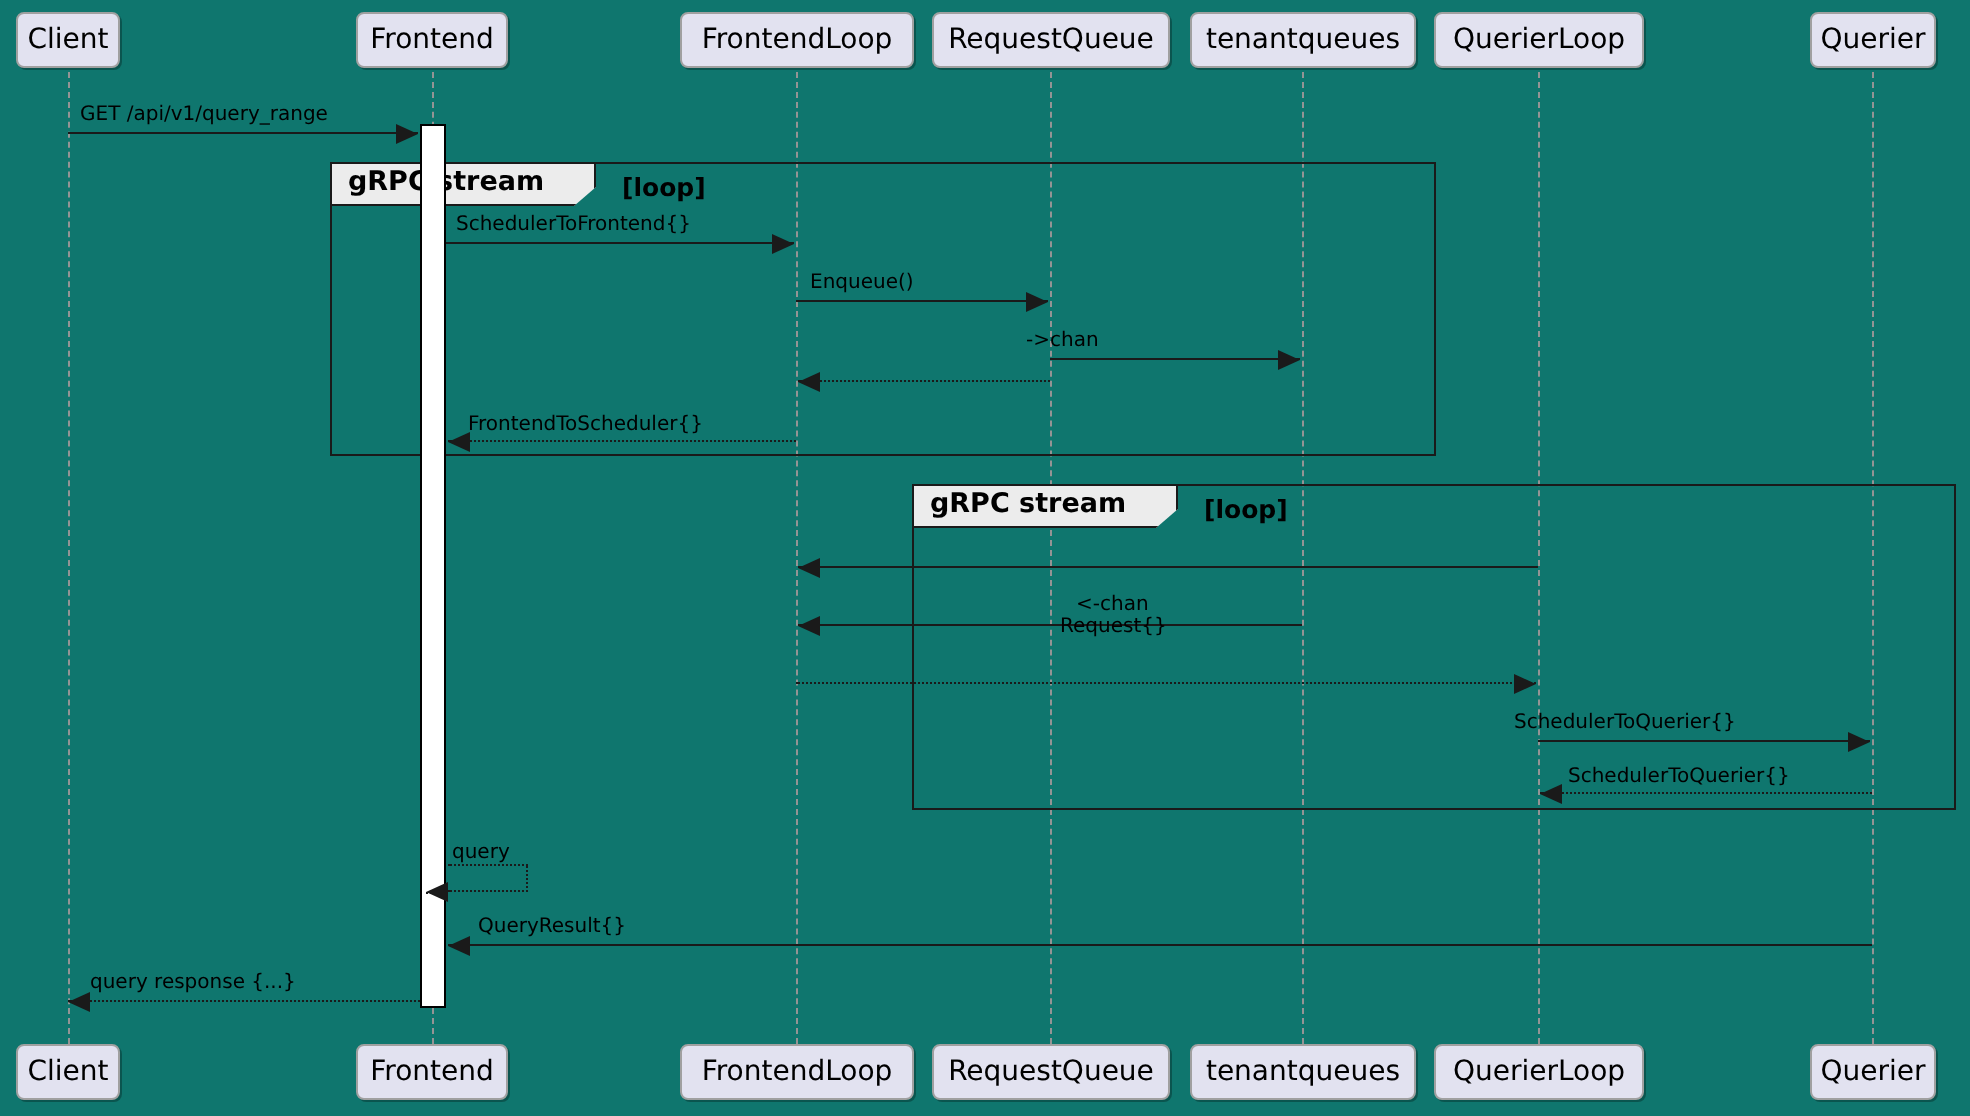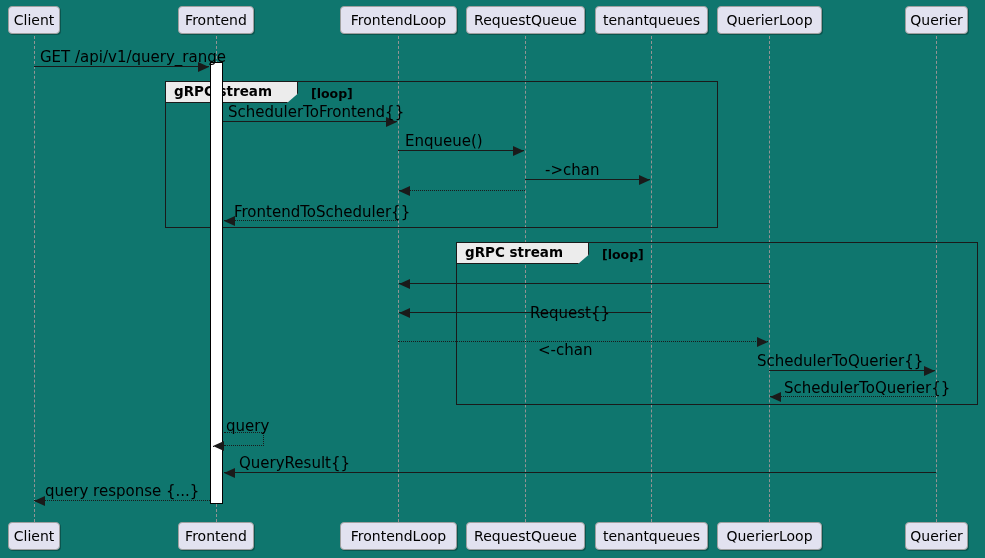--- a/index.html
+++ b/index.html
@@ -86,21 +86,21 @@
     border-bottom:5px solid transparent;
     border-left:11px solid #1a1a1a;
   }
   .arrowhead.left{
     border-top:5px solid transparent;
     border-bottom:5px solid transparent;
     border-right:11px solid #1a1a1a;
   }
   .msg-label{
     position:absolute;
-    font-size:15px;
+    font-size:10px;
     line-height:15px;
     color:#000000;
     white-space:nowrap;
   }
 
   
   .selfmsg{
     position:absolute;
     box-sizing:border-box;
     border-top:1.3px dotted #1a1a1a;
@@ -145,31 +145,31 @@
     <div class="arrowhead right" style="top: 61.5px; left: 198px;"></div>
     <div class="msg-label" style="left: 40px; top: 50px;">GET /api/v1/query_range</div>
     <div class="msg-line" style="left: 223px; top: 121px; width: 174px;"></div>
     <div class="arrowhead right" style="top: 116.5px; left: 386px;"></div>
     <div class="msg-label" style="left: 228px; top: 105px;">SchedulerToFrontend{}</div>
     <div class="msg-line" style="left: 398px; top: 150px; width: 126px;"></div>
     <div class="arrowhead right" style="top: 145.5px; left: 513px;"></div>
     <div class="msg-label" style="left: 405px; top: 134px;">Enqueue()</div>
     <div class="msg-line" style="left: 525px; top: 179px; width: 125px;"></div>
     <div class="arrowhead right" style="top: 174.5px; left: 639px;"></div>
-    <div class="msg-label" style="left: 545px; top: 163px;">-&gt;chan</div>
+    <div class="msg-label" style="left: 513px; top: 163px;">-&gt;chan</div>
     <div class="msg-line dotted" style="left: 399px; top: 190px; width: 126px;"></div>
     <div class="arrowhead left" style="top: 185.5px; left: 399px;"></div>
     <div class="msg-line dotted" style="left: 224px; top: 220px; width: 174px;"></div>
     <div class="arrowhead left" style="top: 215.5px; left: 224px;"></div>
     <div class="msg-label" style="left: 234px; top: 205px;">FrontendToScheduler{}</div>
     <div class="msg-line" style="left: 399px; top: 283px; width: 370px;"></div>
     <div class="arrowhead left" style="top: 278.5px; left: 399px;"></div>
     <div class="msg-line" style="left: 399px; top: 312px; width: 252px;"></div>
     <div class="arrowhead left" style="top: 307.5px; left: 399px;"></div>
-    <div class="msg-label" style="left: 538px; top: 295px; margin-top: 48px;">&lt;-chan</div>
+    <div class="msg-label" style="left: 538px; top: 295px;">&lt;-chan</div>
     <div class="msg-line dotted" style="left: 398px; top: 341px; width: 370px;"></div>
     <div class="arrowhead right" style="top: 336.5px; left: 757px;"></div>
     <div class="msg-label" style="left: 530px; top: 306px;">Request{}</div>
     <div class="msg-line" style="left: 769px; top: 370px; width: 166px;"></div>
     <div class="arrowhead right" style="top: 365.5px; left: 924px;"></div>
     <div class="msg-label" style="left: 757px; top: 354px;">SchedulerToQuerier{}</div>
     <div class="msg-line dotted" style="left: 770px; top: 396px; width: 166px;"></div>
     <div class="arrowhead left" style="top: 391.5px; left: 770px;"></div>
     <div class="msg-label" style="left: 784px; top: 381px;">SchedulerToQuerier{}</div>
     <div class="msg-line" style="left: 224px; top: 472px; width: 712px;"></div>

